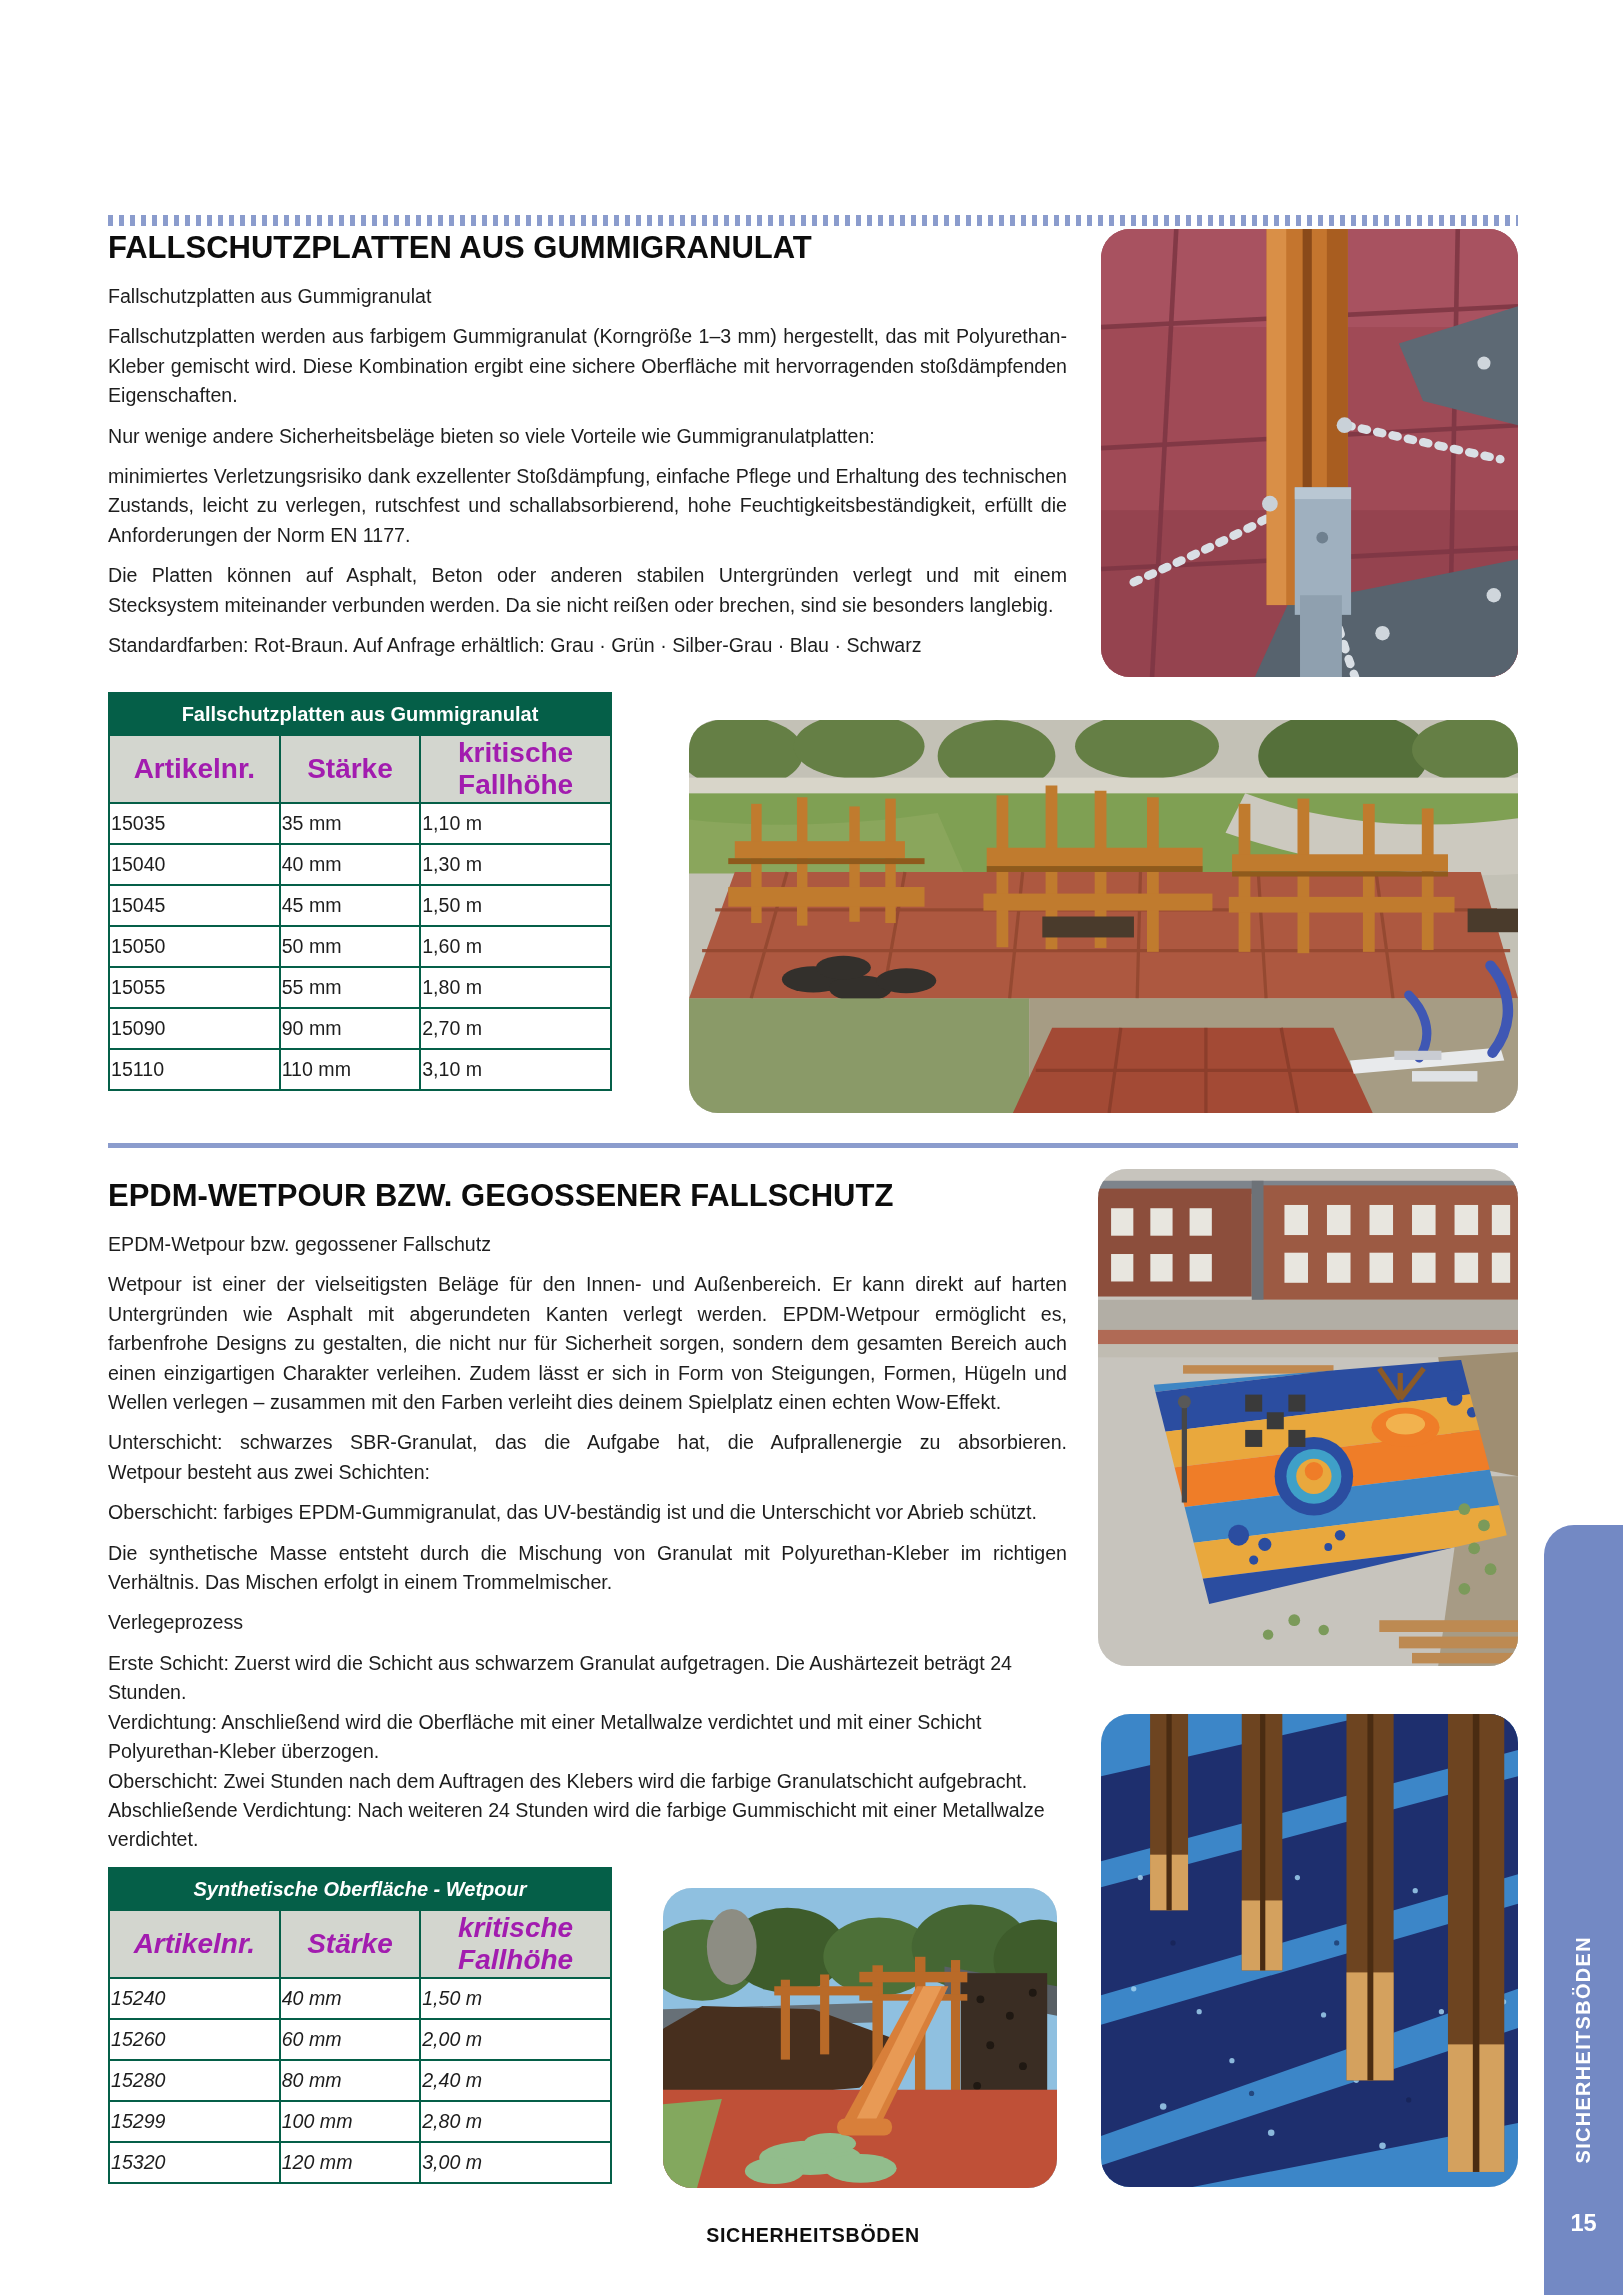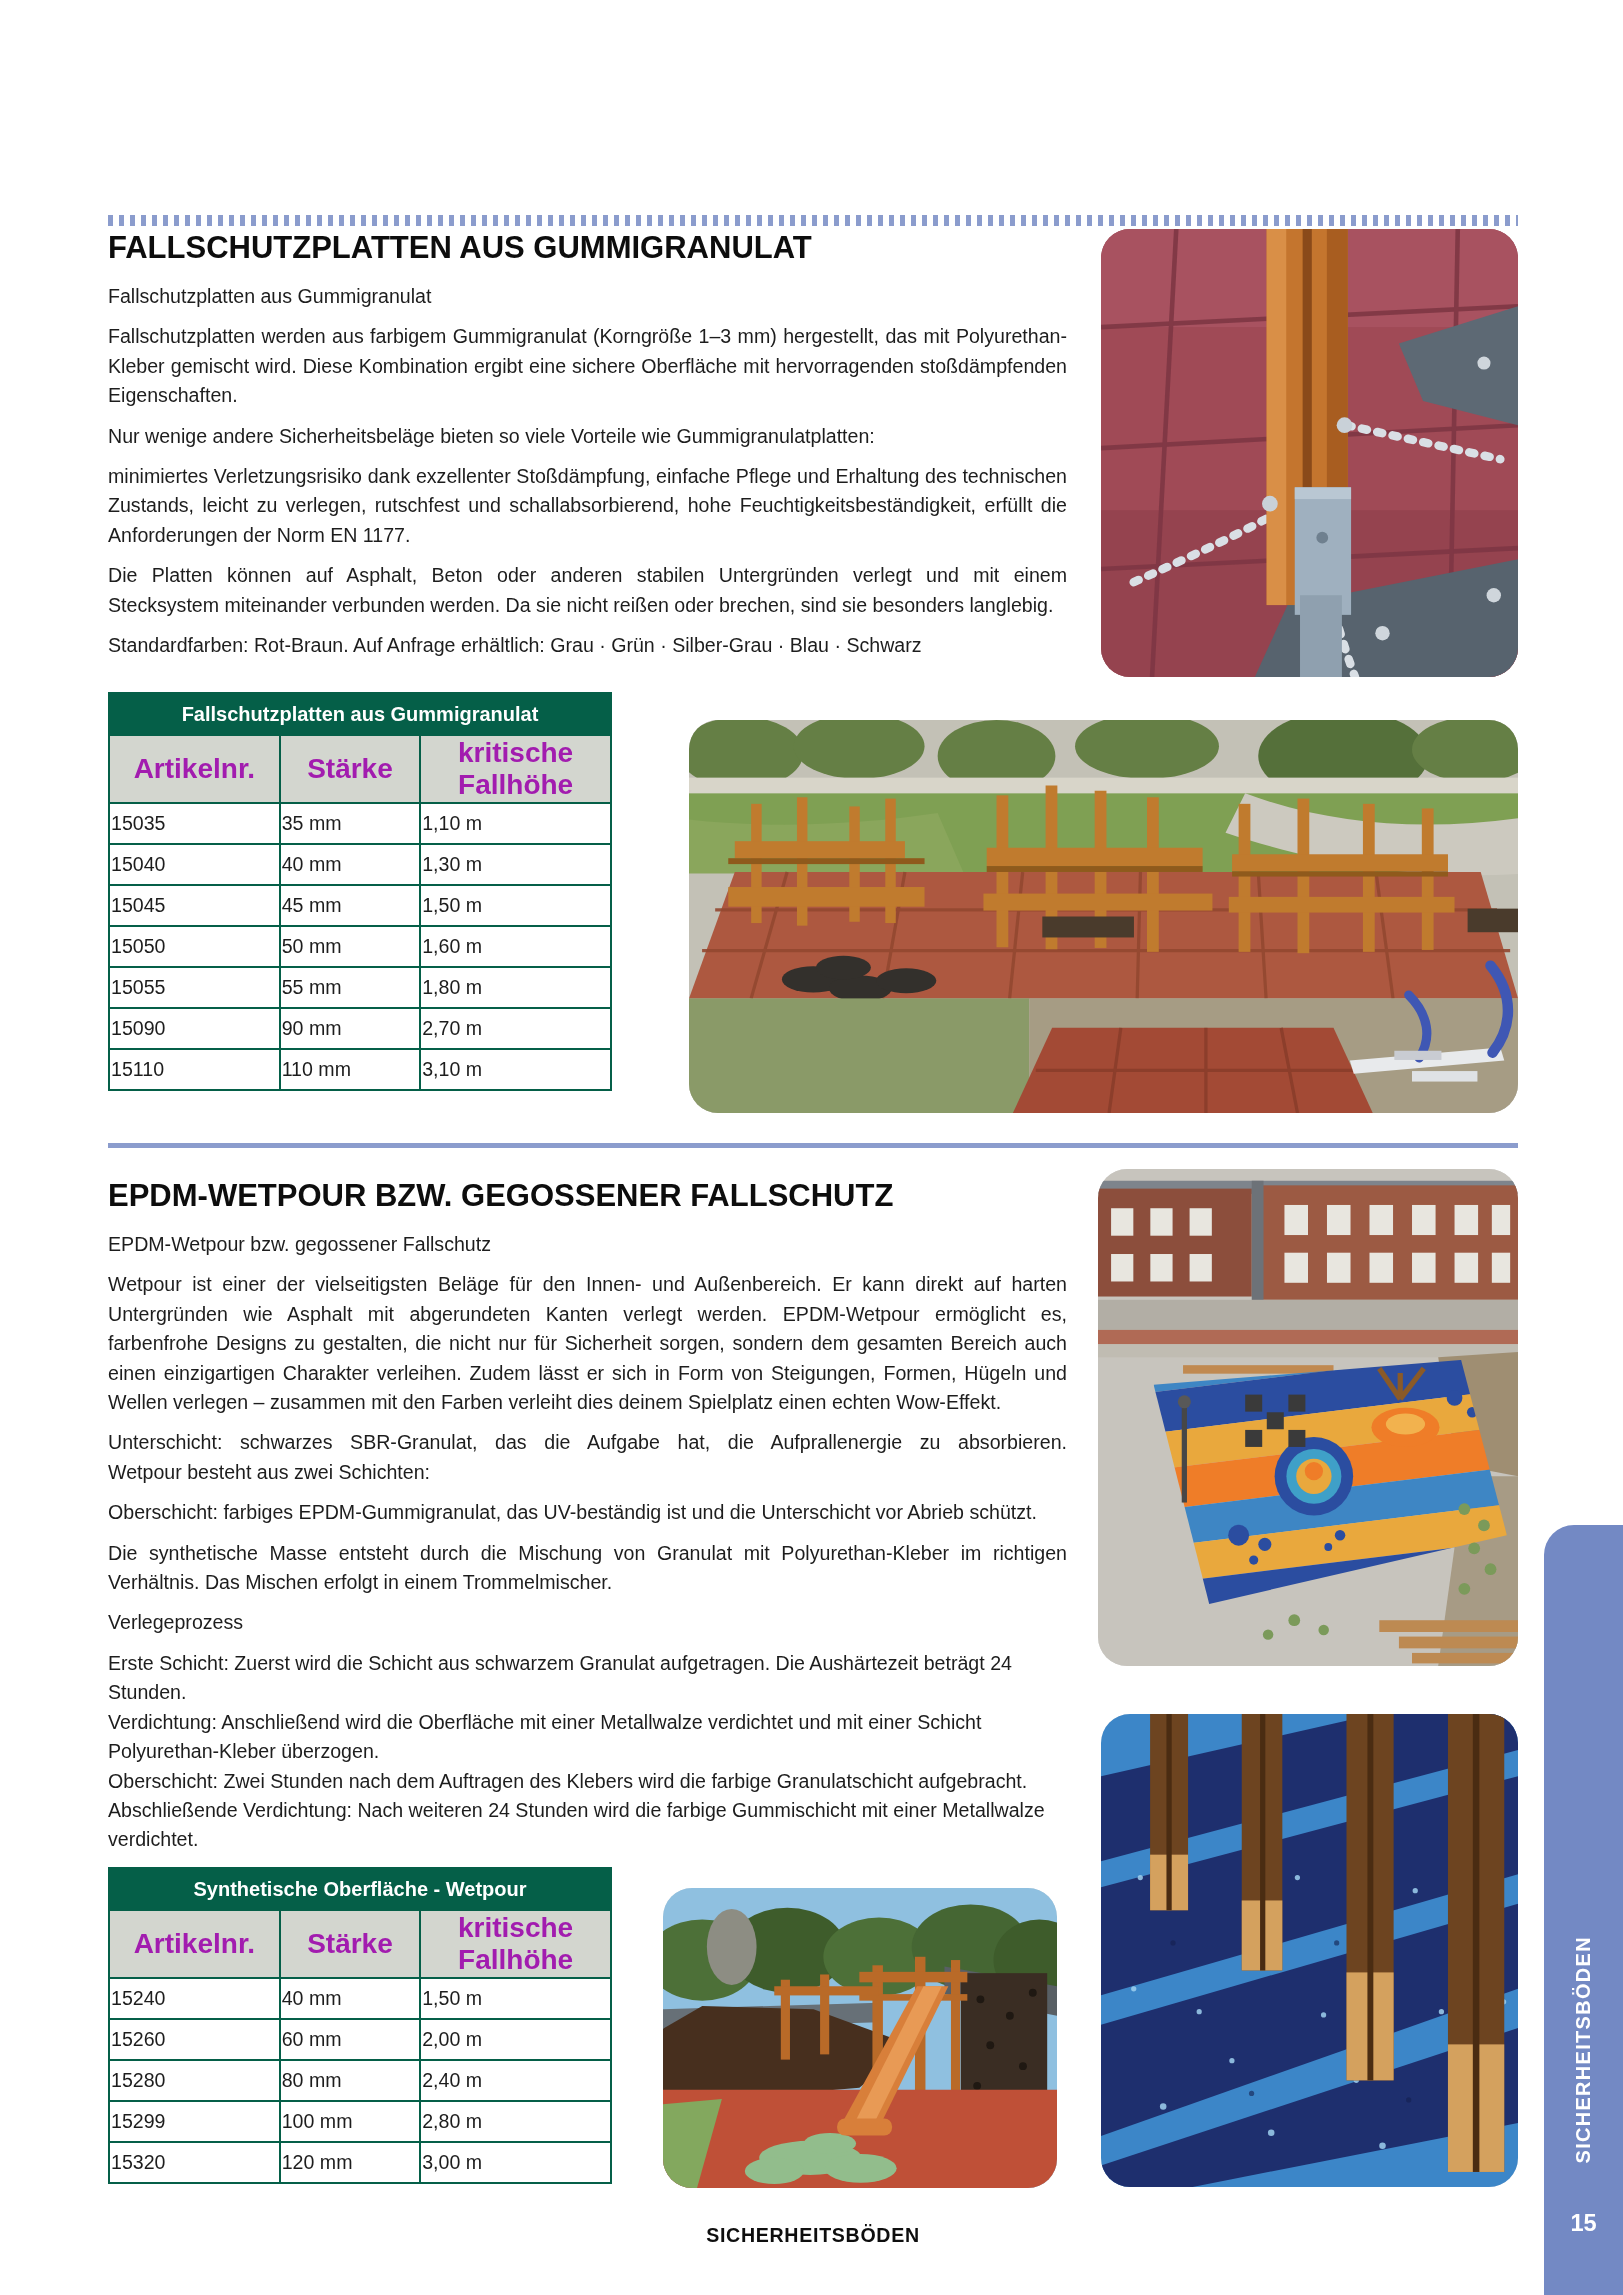--- a/index.html
+++ b/index.html
@@ -15,21 +15,21 @@
   .textcol{position:absolute;width:959px;}
   .sec1{left:108px;top:230px;}
   .sec2{left:108px;top:1178px;}
   .h1{font-size:31px;line-height:35px;font-weight:bold;color:#0d0d0d;margin:0 0 17px 0;}
   .p{font-size:19.6px;line-height:29.4px;margin:0 0 11px 0;text-align:justify;color:#1d1d1d;}
   .p.left{text-align:left;}
   .p.tight{margin:0;text-align:left;}
   .p.lastline{text-align:justify;text-align-last:justify;margin:0;}
   .ptable{position:absolute;left:108px;width:504px;border-collapse:collapse;}
   .t1{top:692px;}
-  .t2{top:1867px;}
+  .t2{top:1867px;font-style:italic;}
   .ptable td,.ptable th{border:2.6px solid #055f48;}
   .tbl-title{
     background:#055f48;color:#ffffff;font-weight:bold;font-size:20px;height:38px;text-align:center;
   }
   .ptable th{background:#d3d6cf;color:#a21caf;font-weight:bold;font-size:28px;height:41px;text-align:center;}
   .ptable td.val{background:#ffffff;font-size:19.6px;height:37px;color:#1d1d1d;}
   .photo{position:absolute;border-radius:29px;overflow:hidden;background:#ddd;}
   .photo svg{display:block;width:100%;height:100%;}
   .ph1{left:1101px;top:229px;width:417px;height:448px;}
   .ph2{left:689px;top:720px;width:829px;height:393px;}

